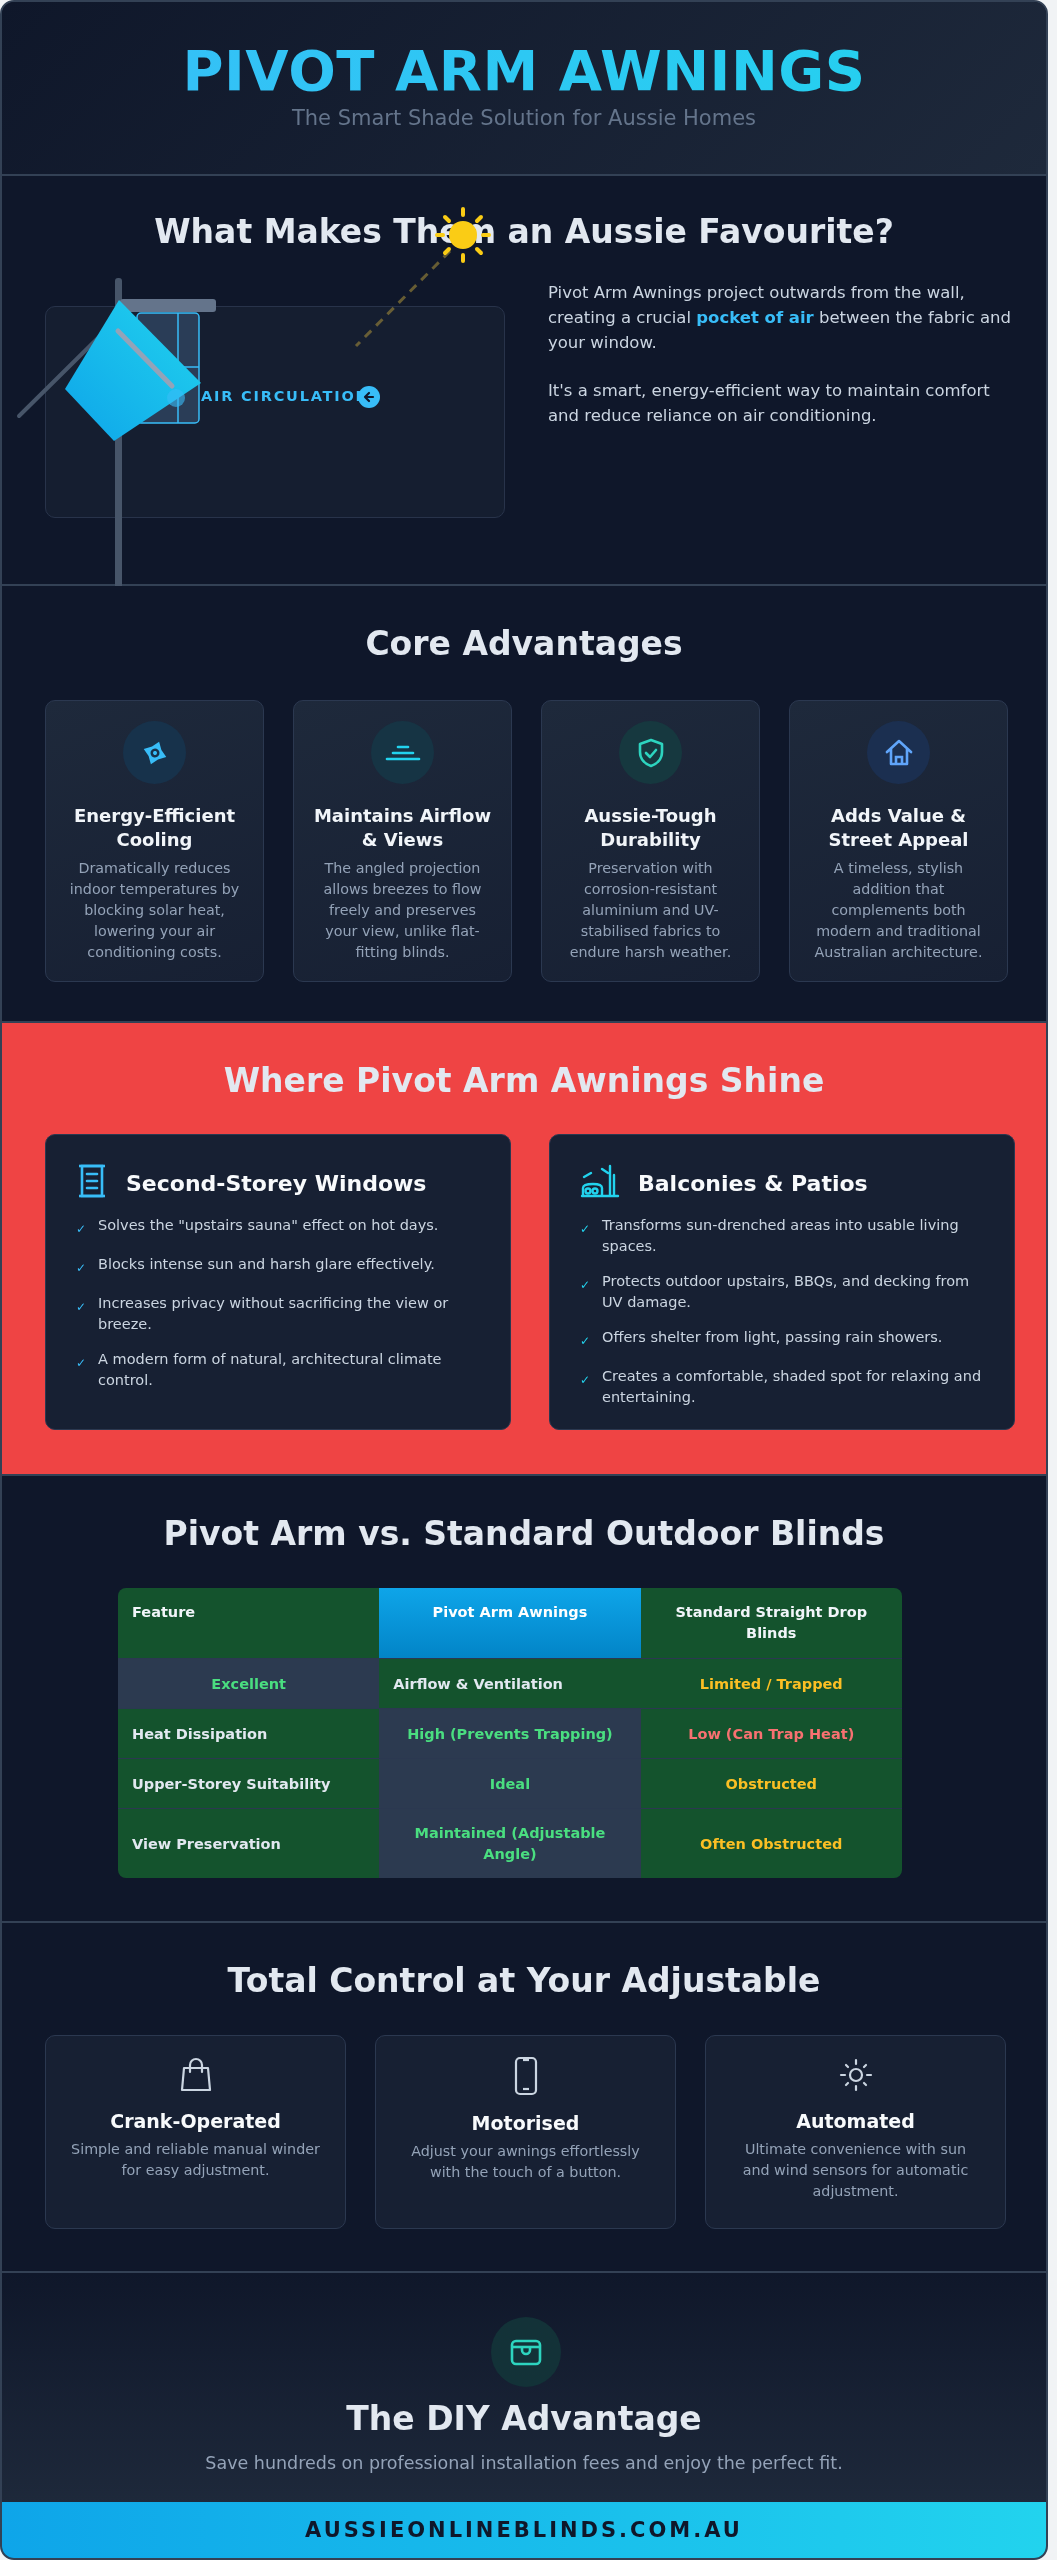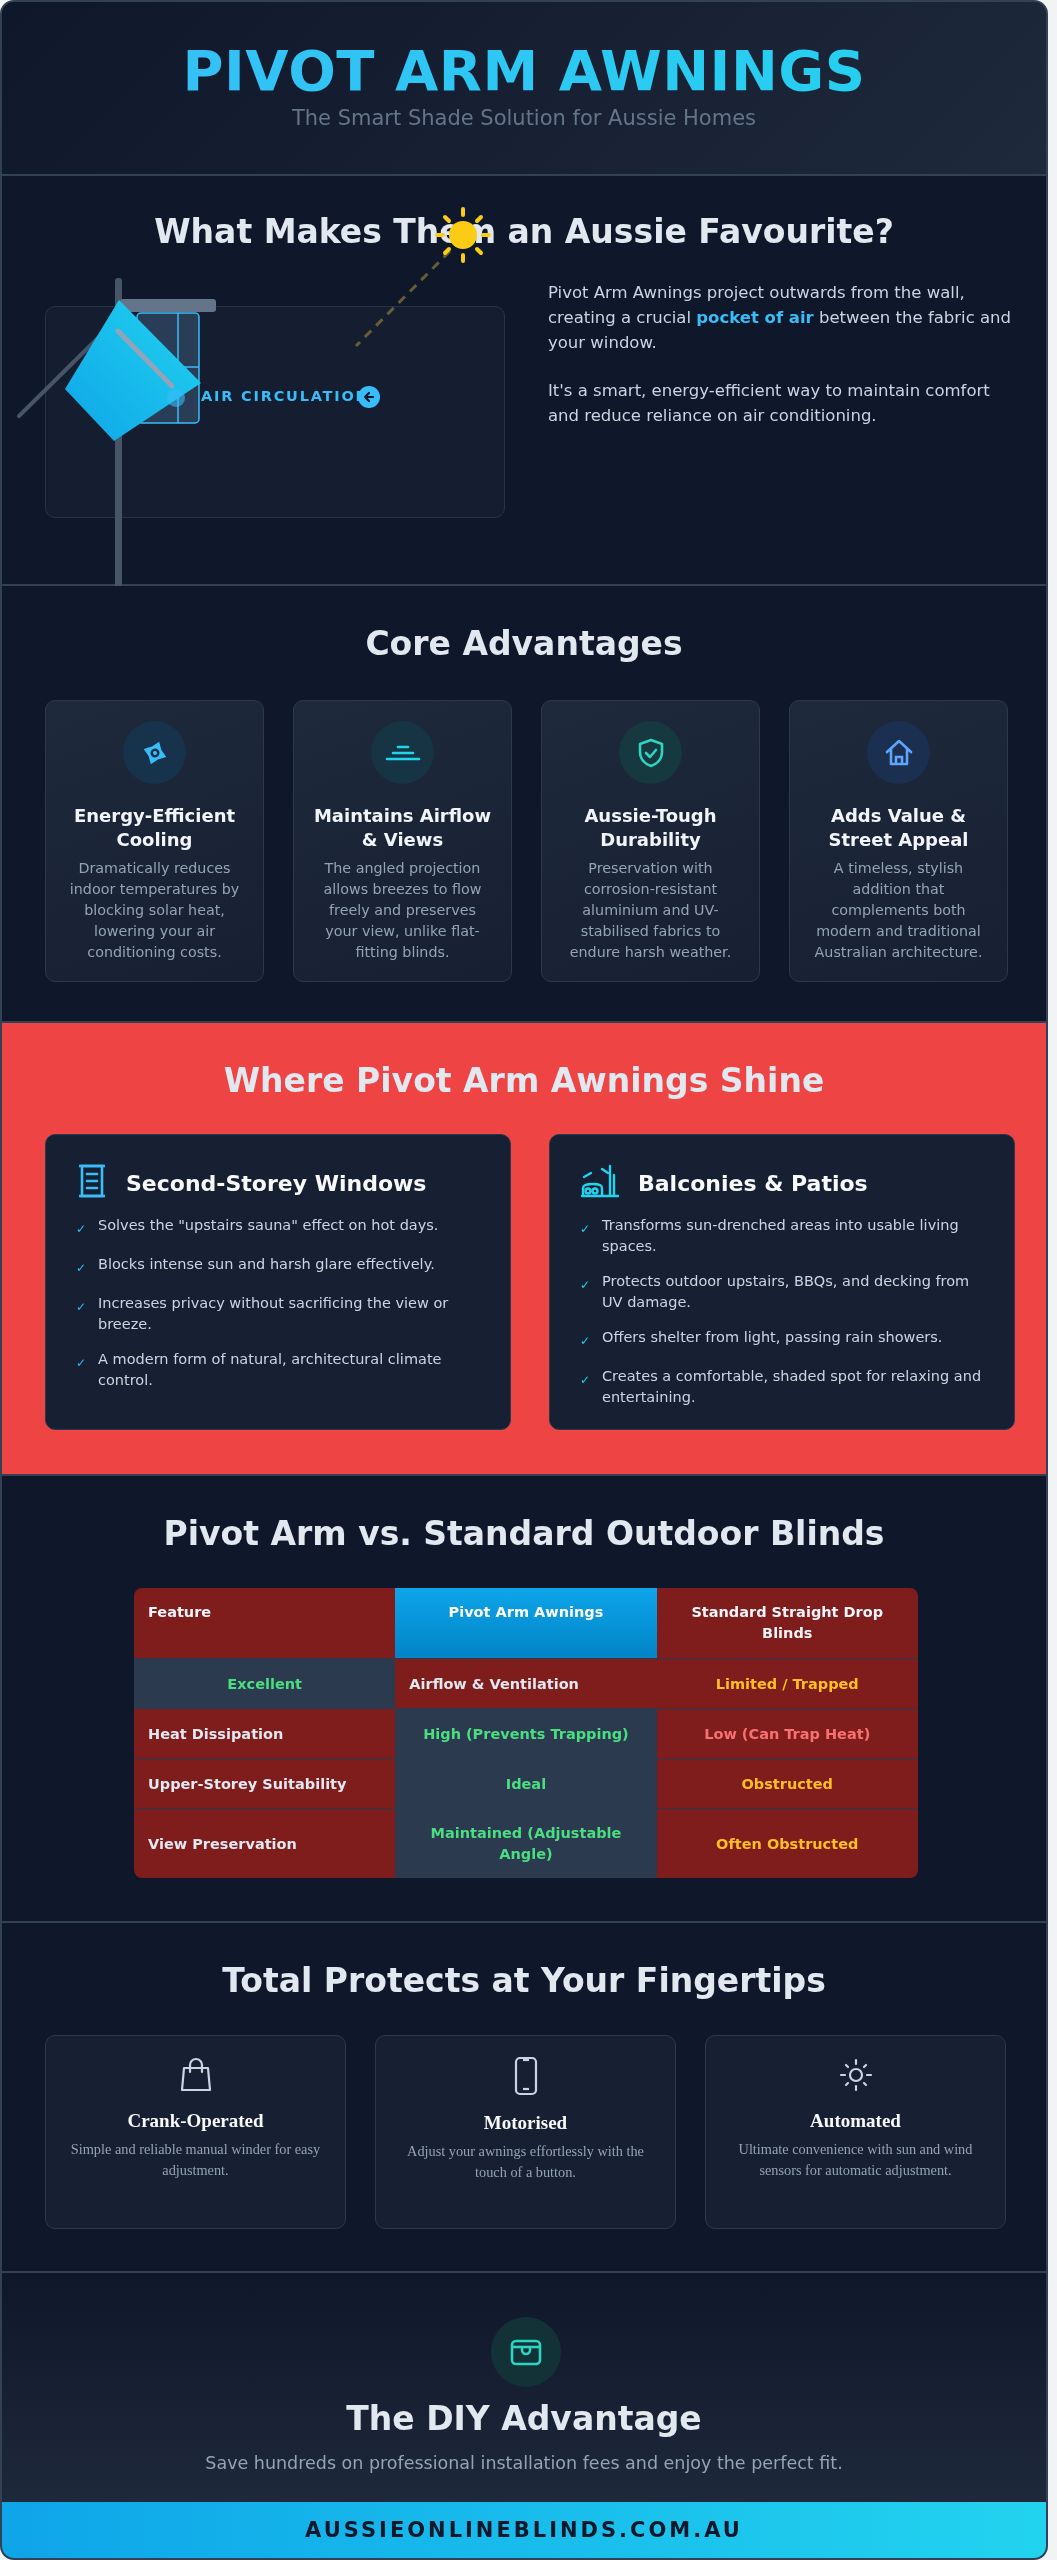--- a/index.html
+++ b/index.html
@@ -39,34 +39,34 @@
   .shine-card { width: 466px; height: 296px; background: #172033; border: 1px solid #2b3850; border-radius: 10px; padding: 28px 30px 0 30px; }
   .shine-head { display: flex; align-items: center; gap: 18px; margin-bottom: 12px; }
   .shine-head h3 { font-size: 22px; font-weight: bold; color: #f8fafc; }
   .shine-list { list-style: none; }
   .shine-list li { display: flex; gap: 12px; font-size: 14.5px; line-height: 21px; color: #cbd5e1; margin-bottom: 14px; }
   .shine-list li .chk { color: #38bdf8; font-size: 12px; width: 10px; flex: none; padding-top: 4px; }
   .shine-list.cyan li .chk { color: #22d3ee; }
 
   
   .compare { height: 447px; background: #0f172a; }
-  .cmp-table { position: absolute; left: 132px; top: 112px; width: 784px; border-radius: 8px; overflow: hidden; background: #7f1d1d; border-collapse: collapse; }
+  .cmp-table { position: absolute; left: 116px; top: 112px; width: 784px; border-radius: 8px; overflow: hidden; background: #14532d; border-collapse: collapse; }
   .cmp-row { display: flex; border-top: 1px solid #2b3850; }
   .cmp-row:first-child { border-top: none; }
   .cmp-cell { width: 261.3px; font-family: "DejaVu Sans", sans-serif; font-weight: bold; font-size: 14.5px; display: flex; align-items: center; padding: 0 14px; }
   .cmp-cell.feature { color: #e2e8f0; justify-content: flex-start; }
   .cmp-cell.pivot { background: #2c3a50; justify-content: center; text-align: center; }
   .cmp-cell.std { justify-content: center; text-align: center; }
   .cmp-head .cmp-cell { align-items: flex-start; padding-top: 14px; height: 70px; color: #f1f5f9; line-height: 21px; }
   .cmp-head .cmp-cell.pivot { background: linear-gradient(180deg, #0ea5e9, #0284c7); color: #fff; }
   .green { color: #4ade80; } .amber { color: #fbbf24; } .red { color: #f87171; }
 
   
   .control { height: 350px; background: #0f172a; }
-  .ctl-grid { position: absolute; left: 43px; top: 112px; display: flex; gap: 29px; font-family: Liberation Serif, serif; }
+  .ctl-grid { position: absolute; left: 43px; top: 112px; display: flex; gap: 29px; }
   .ctl-card { width: 301px; height: 194px; background: #172033; border: 1px solid #2b3850; border-radius: 10px; text-align: center; padding-top: 20px; }
   .ctl-title { margin-top: 12px; font-size: 19px; font-weight: bold; color: #f8fafc; }
   .ctl-desc { margin-top: 7px; font-size: 14.3px; line-height: 21px; color: #94a3b8; padding: 0 24px; }
 
   
   .diy { height: 235px; background: linear-gradient(180deg, #0f172a, #1e293b); border-bottom: none; }
   .diy-icon { position: absolute; left: 489px; top: 44px; width: 70px; height: 70px; border-radius: 50%; background: #133238; display: flex; align-items: center; justify-content: center; }
   .diy-title { position: absolute; left: 0; right: 0; top: 126px; text-align: center; font-size: 33px; font-weight: bold; color: #e2e8f0; }
   .diy-sub { position: absolute; left: 0; right: 0; top: 180px; text-align: center; font-size: 17.5px; color: #94a3b8; }
 
@@ -294,21 +294,21 @@
       </div>
       <div class="cmp-row" style="height:70px;">
         <div class="cmp-cell feature">View Preservation</div>
         <div class="cmp-cell pivot green" style="line-height:21px;">Maintained (Adjustable Angle)</div>
         <div class="cmp-cell std amber">Often Obstructed</div>
       </div>
     </div>
   </section>
 
   <section class="control">
-    <h2 class="sec-title" style="top:38px;">Total Protects at Your Fingertips</h2>
+    <h2 class="sec-title" style="top:38px;">Total Control at Your Adjustable</h2>
     <div class="ctl-grid">
       <div class="ctl-card">
         <span>
           <svg width="36" height="38" viewBox="0 0 36 38">
               <path d="M6 12h24l2 22H4z" fill="none" stroke="#cbd5e1" stroke-width="2.2" stroke-linejoin="round"></path>
               <path d="M12 16V9a6 6 0 0 1 12 0v7" fill="none" stroke="#cbd5e1" stroke-width="2.2" stroke-linecap="round"></path>
             </svg>
         </span>
         <div class="ctl-title">Crank-Operated</div>
         <div class="ctl-desc">Simple and reliable manual winder for easy adjustment.</div>

